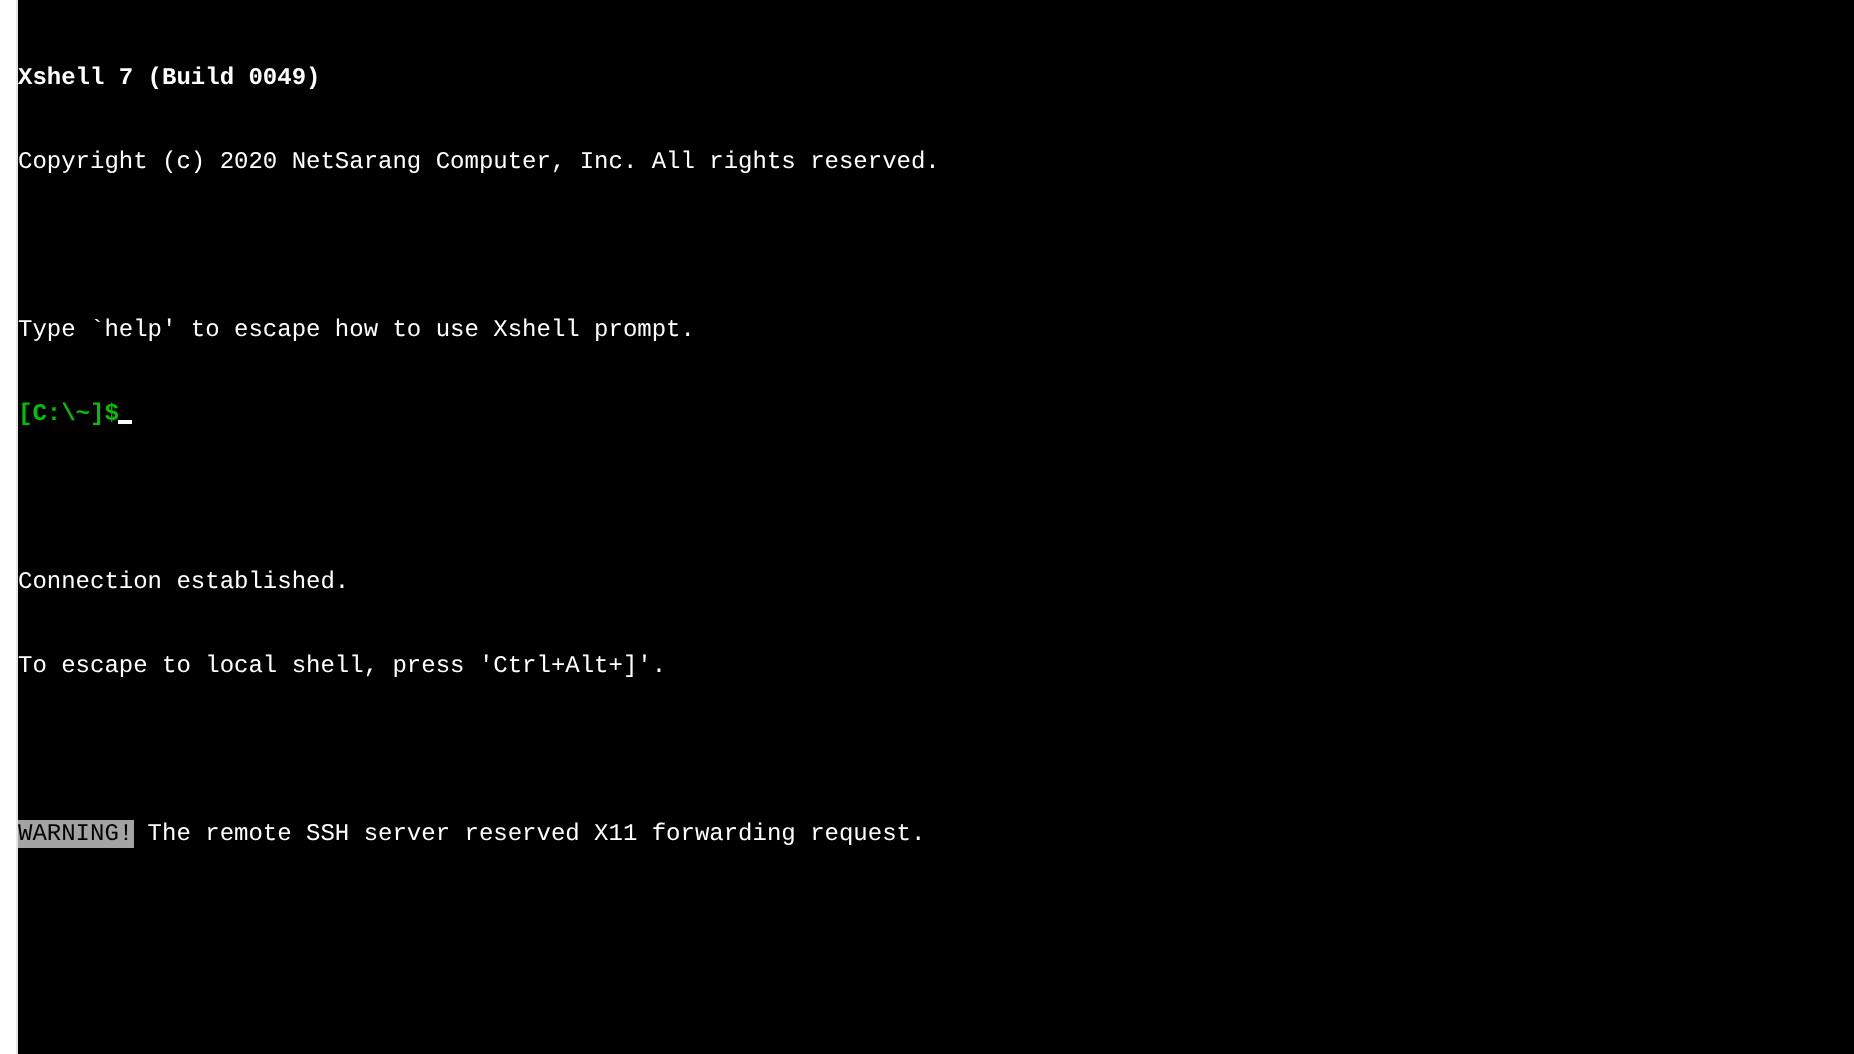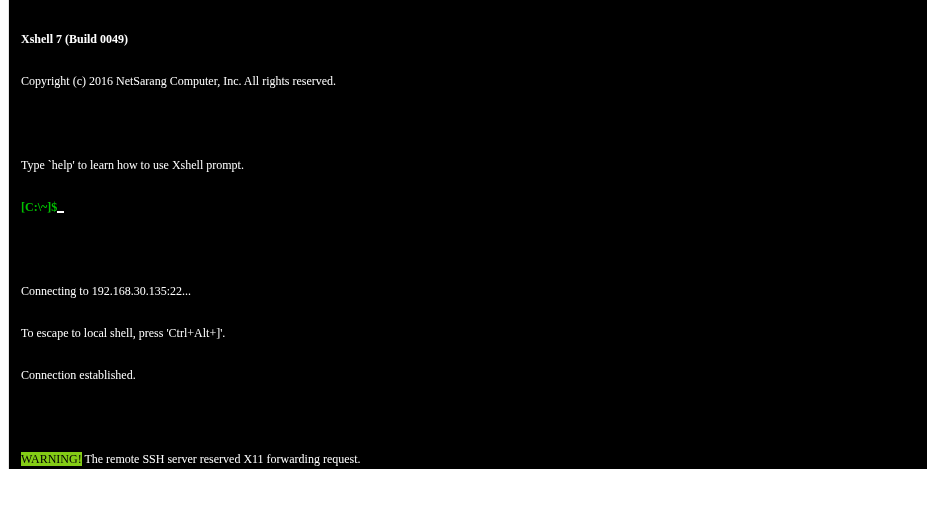--- a/index.html
+++ b/index.html
@@ -8,51 +8,49 @@
     background: #fff;
     font-family: "Consolas", "Courier New", monospace;
     font-size: 12px;
     line-height: 14px;
   }
   .terminal {
     position: absolute;
     left: 8px;
     top: 0;
     width: 919px;
-    height: 469px;
+    height: 527px;
     background: #000;
     color: #fff;
-    padding: 4px 12px;
+    padding: 4px 0;
     white-space: pre;
     border-left: 1px solid #e5e5e5;
-    font-family: Liberation Serif, serif;
   }
   .line { display: block; min-height: 14px; }
   .bold { font-weight: bold; }
   .green { color: #00c000; }
-  .inv { background: #84cc16; color: #000; }
+  .inv { background: #a3a3a3; color: #000; }
   .cursor-underline {
     display: inline-block;
     width: 7px;
     height: 2px;
     background: #fff;
     vertical-align: -2px;
   }
 </style>
 </head>
 <body>
 
 <div class="terminal">
   <span class="line bold">Xshell 7 (Build 0049)</span>
-  <span class="line">Copyright (c) 2016 NetSarang Computer, Inc. All rights reserved.</span>
+  <span class="line">Copyright (c) 2020 NetSarang Computer, Inc. All rights reserved.</span>
   <span class="line"></span>
-  <span class="line">Type `help' to learn how to use Xshell prompt.</span>
+  <span class="line">Type `help' to escape how to use Xshell prompt.</span>
   <span class="line"><span class="green bold">[C:\~]$</span><span class="cursor-underline"></span></span>
   <span class="line"></span>
-  <span class="line">Connecting to 192.168.30.135:22...</span>
+  <span class="line">Connection established.</span>
   <span class="line">To escape to local shell, press 'Ctrl+Alt+]'.</span>
-  <span class="line">Connection established.</span>
   <span class="line"></span>
   <span class="line"><span class="inv">WARNING!</span><span> The remote SSH server reserved X11 forwarding request.</span></span>
   
   
   
 </div>
 
 </body></html>

